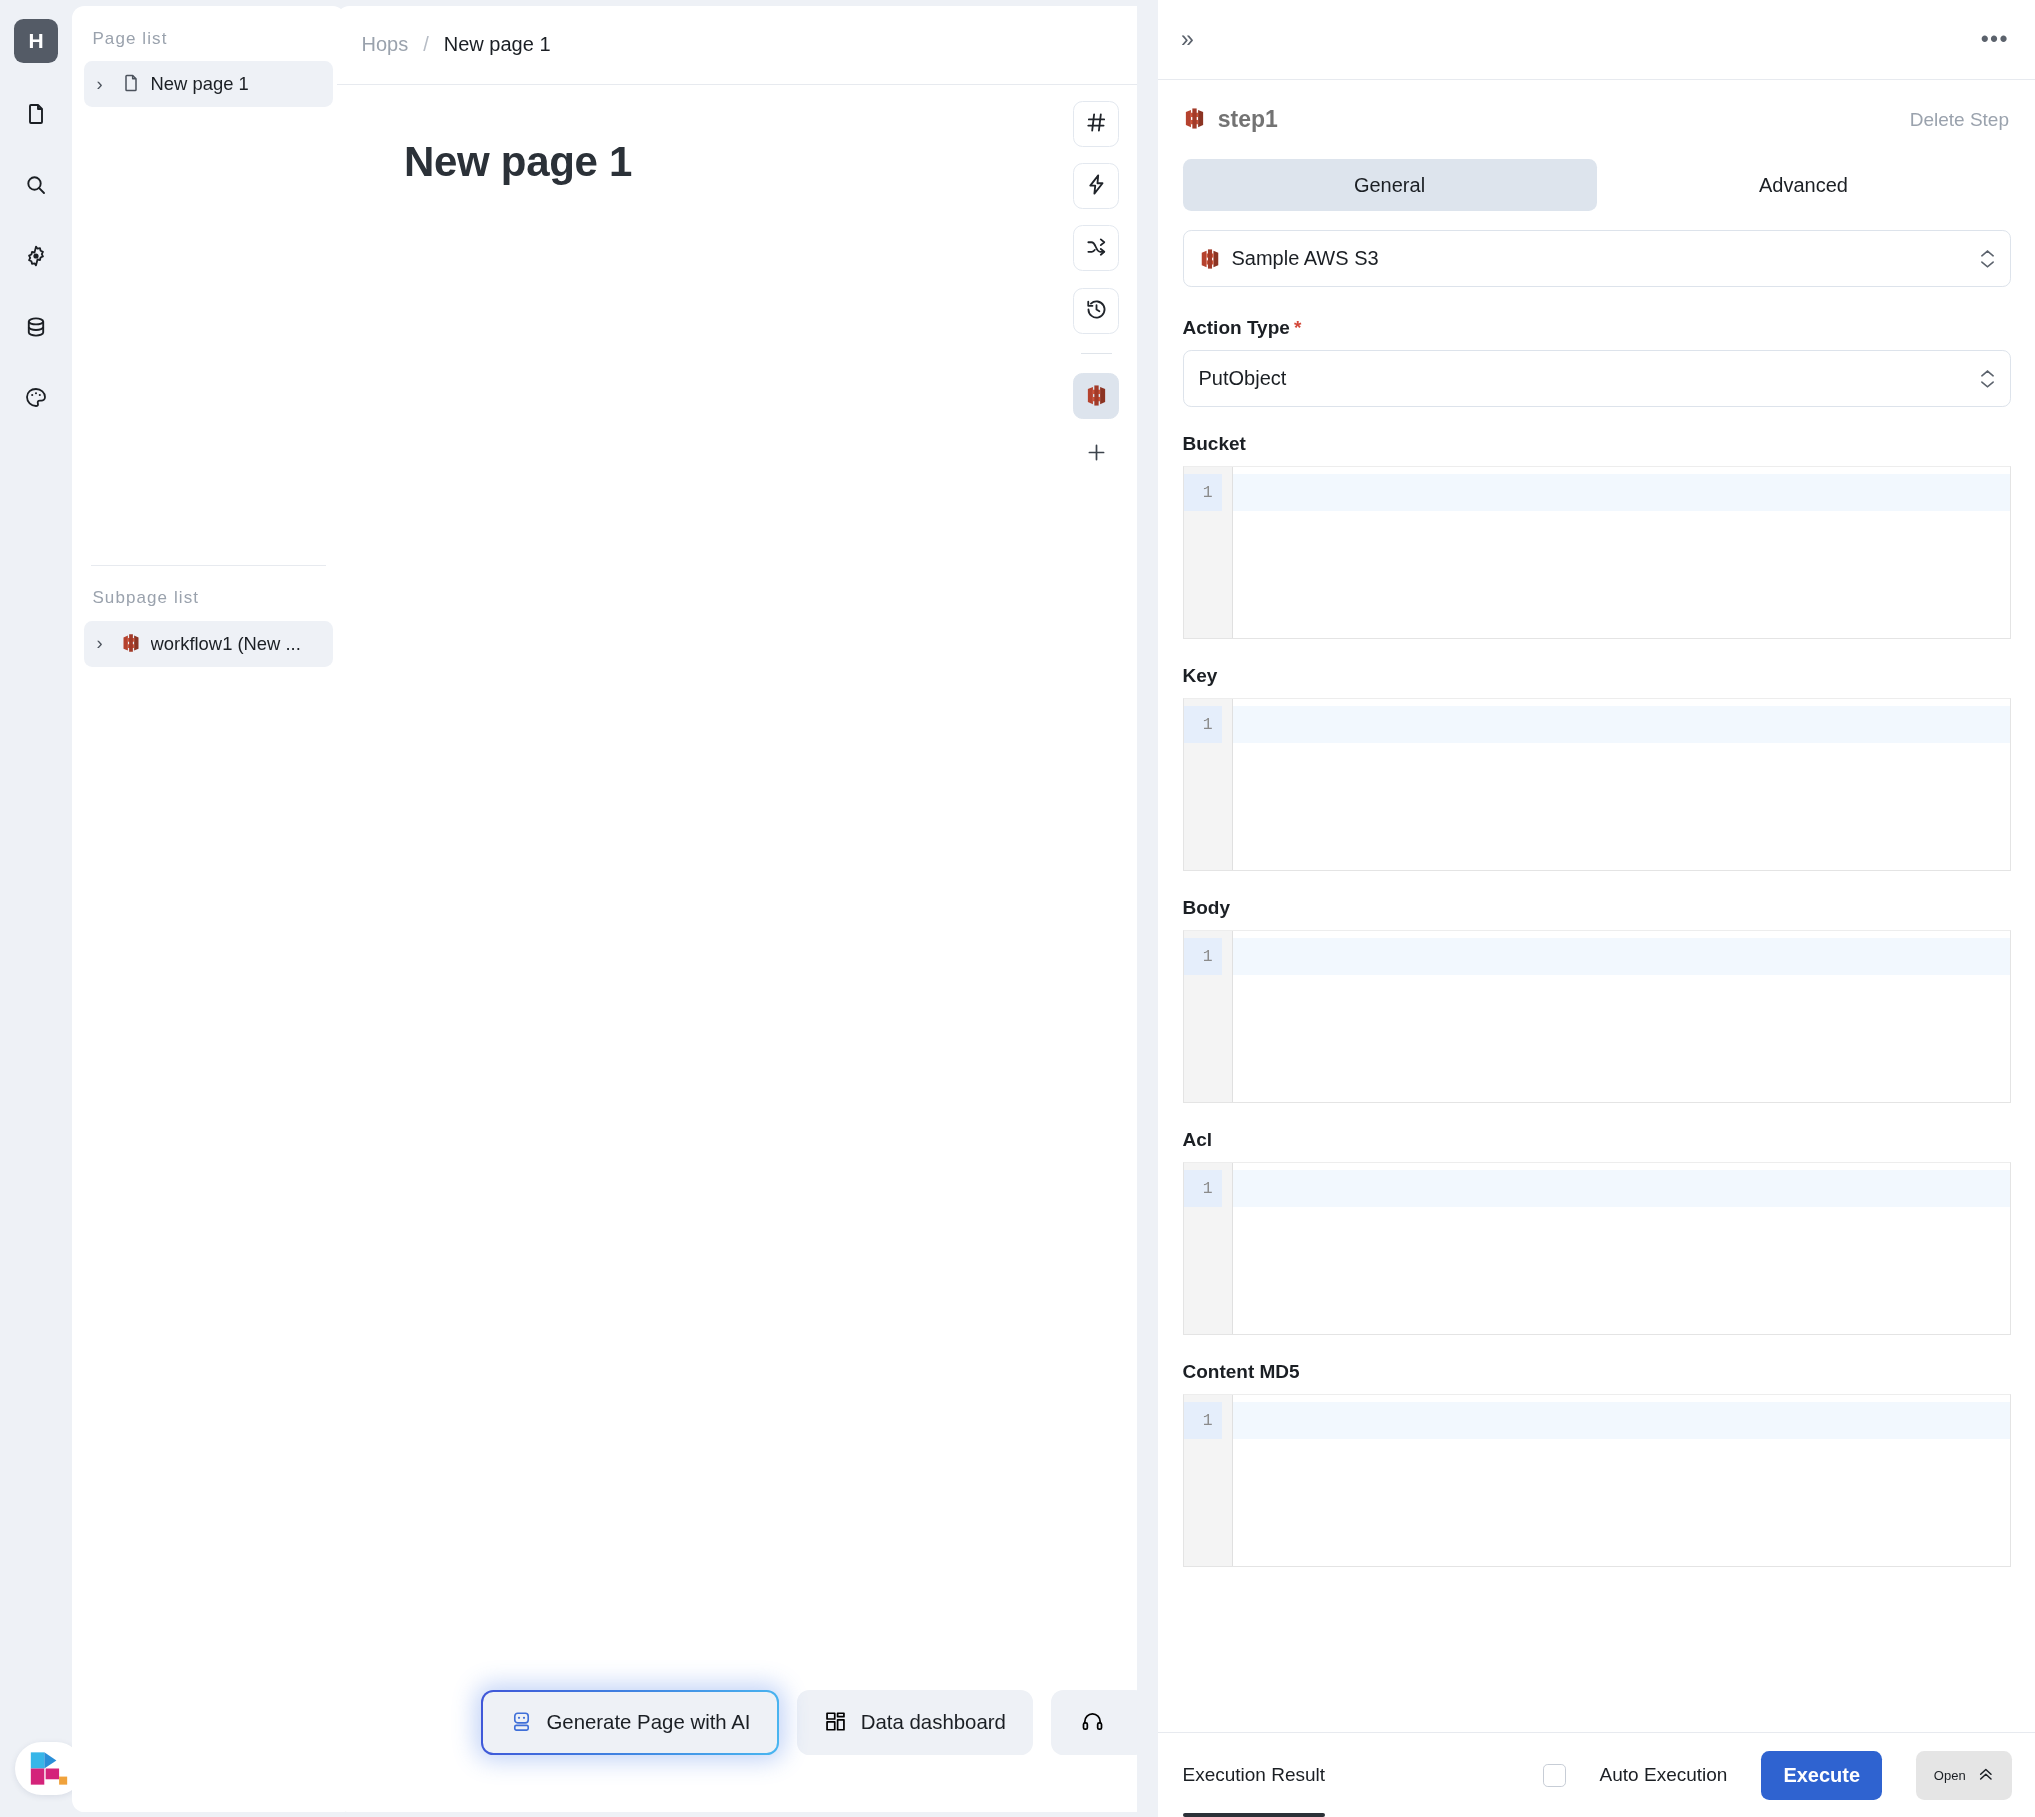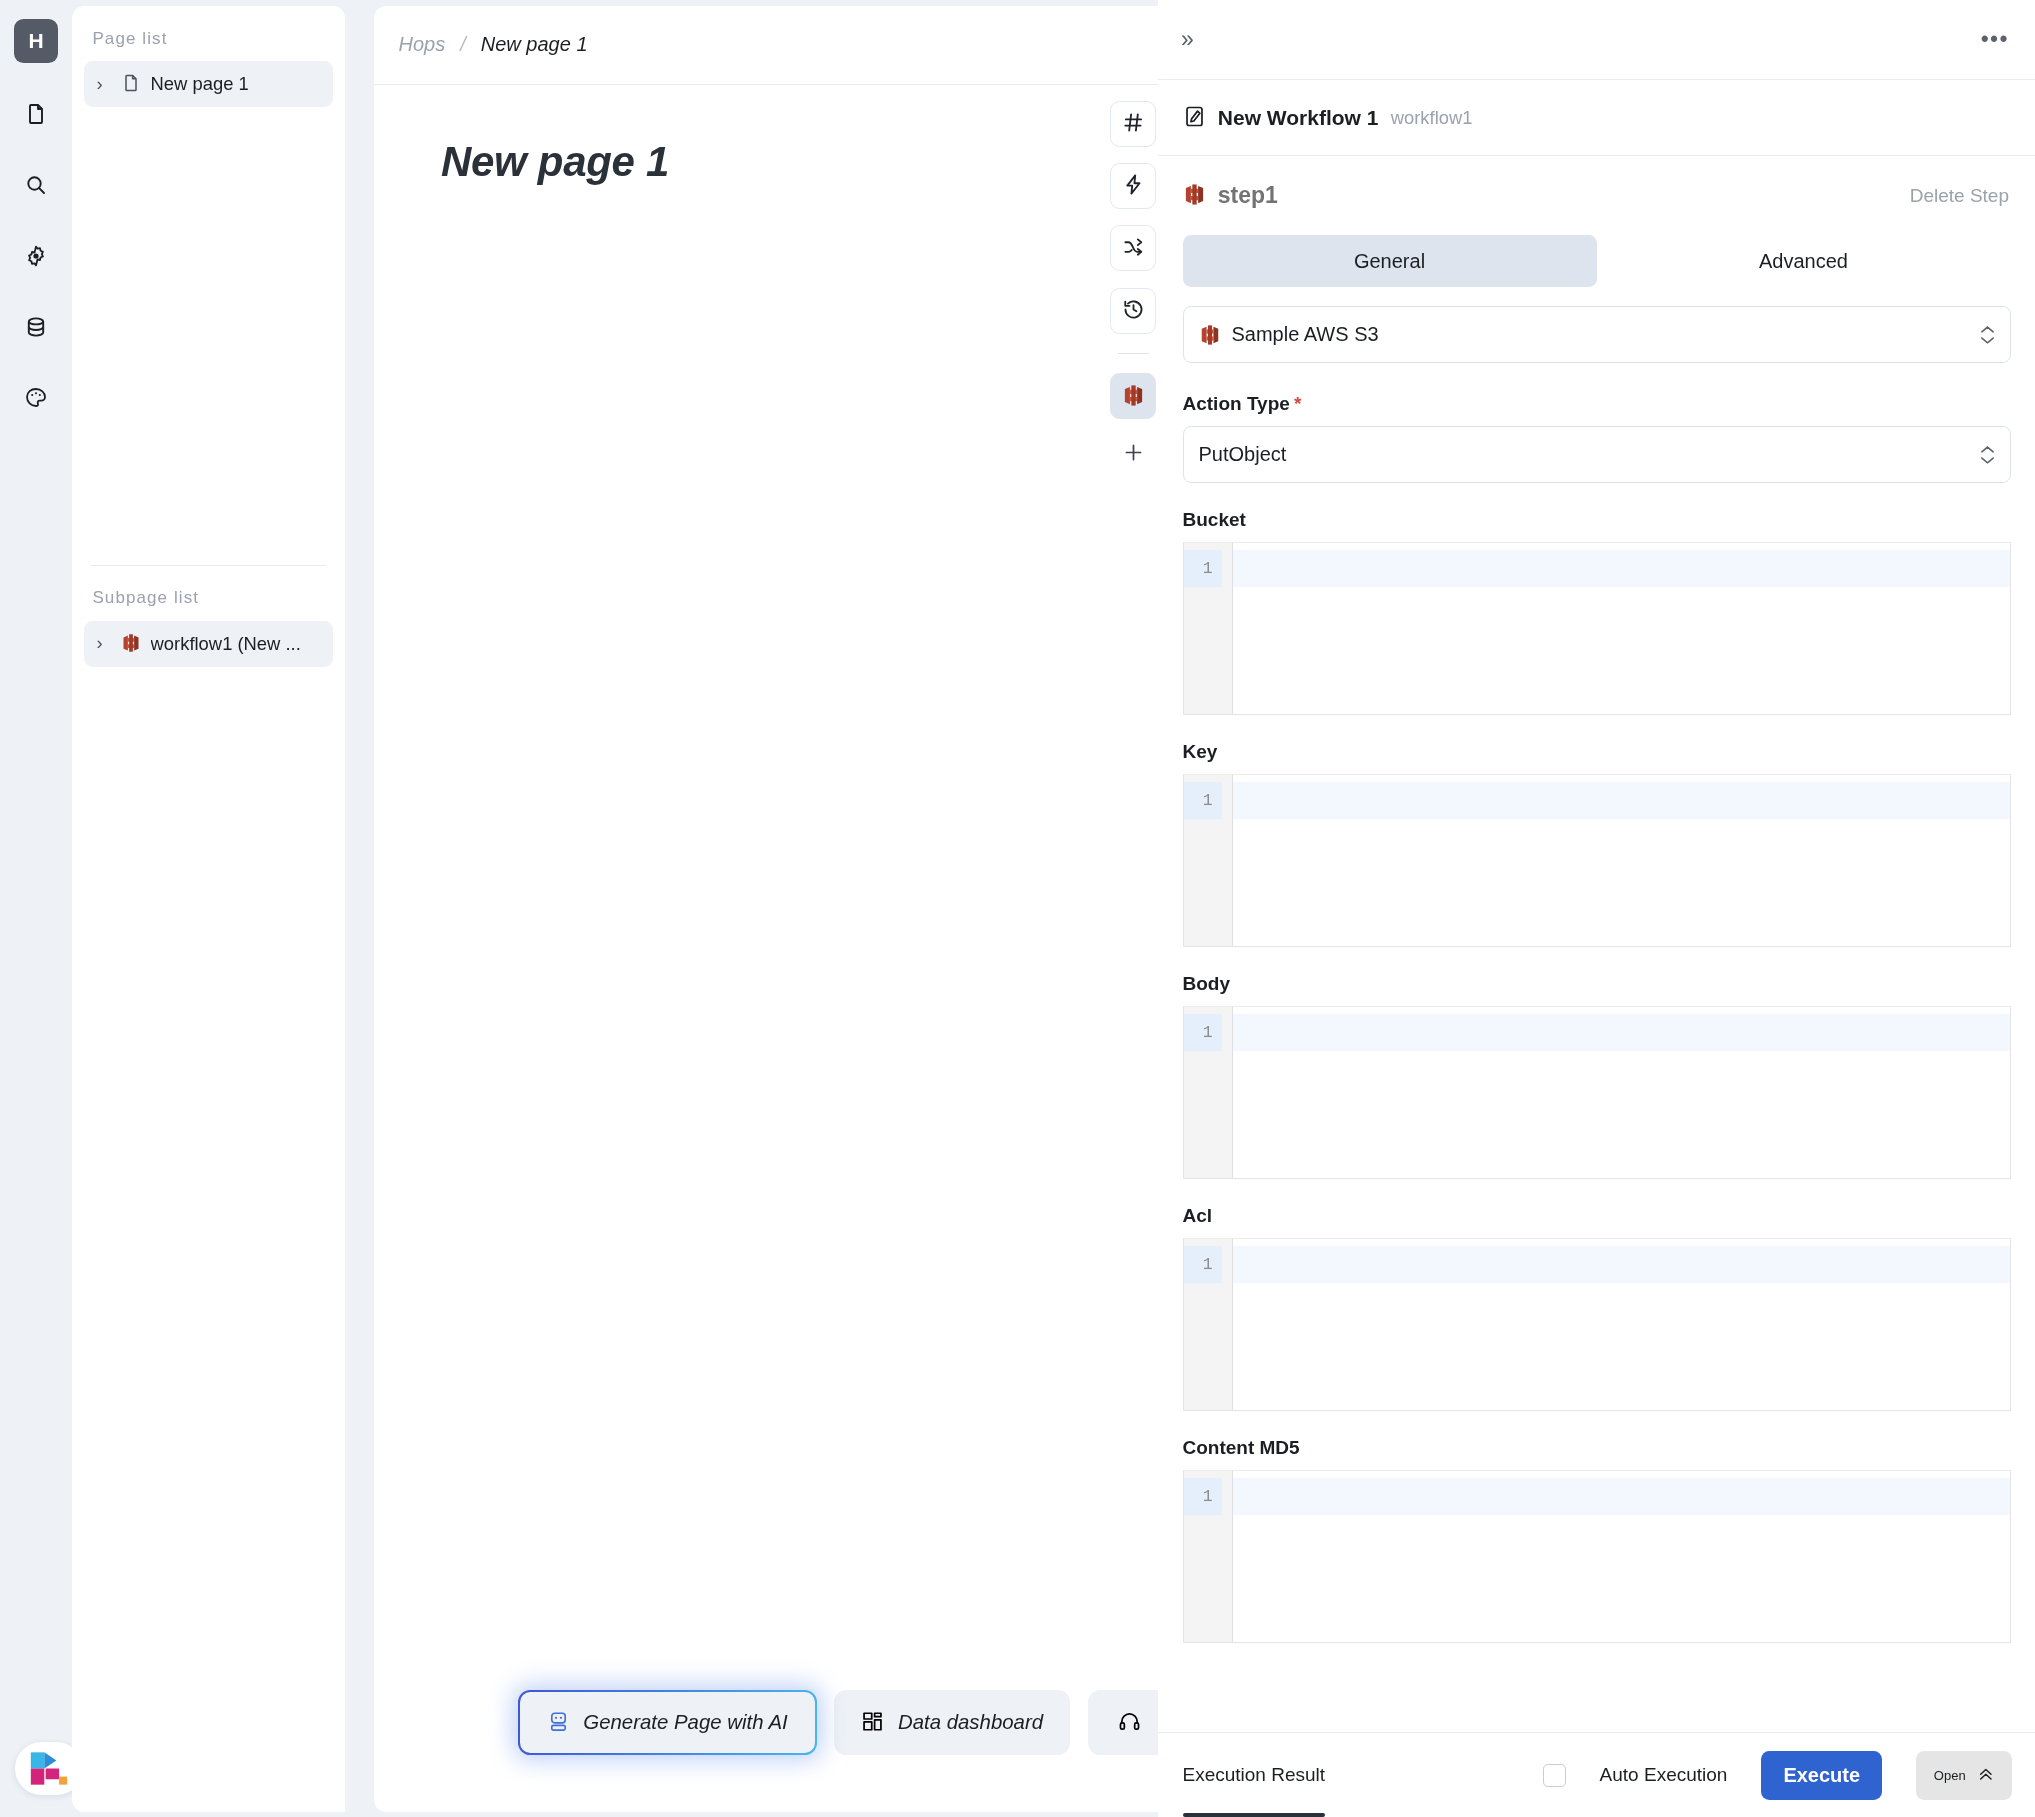--- a/index.html
+++ b/index.html
@@ -61,26 +61,25 @@
   .tree-row .tlabel {
     font-size: 18.4px; color: #1b1f24; font-weight: 500;
     white-space: nowrap; overflow: hidden;
   }
   .tree-row svg { width: 20px; height: 20px; flex: none; }
   #pagelist .spacer { flex: 1; }
   #subdiv { height: 0.7px; background: #e7eaef; margin: 0 19px; }
 
   
   #center {
-    position: absolute; left: 374px; top: 5.5px;
+    position: absolute; left: 337px; top: 5.5px;
     width: 800px; height: 1806px;
     background: #ffffff;
     border-top-left-radius: 12.3px; border-bottom-left-radius: 12.3px;
     overflow: hidden;
-    font-style: italic;
   }
   #crumb {
     height: 79px; border-bottom: 0.7px solid #e7eaef;
     display: flex; align-items: center; padding-left: 24.5px; gap: 15px;
   }
   #crumb .c-root { font-size: 20px; color: #9aa2ad; cursor: pointer; }
   #crumb .c-sep  { font-size: 20px; color: #b6bcc5; }
   #crumb .c-cur  { font-size: 20px; color: #1b1f24; }
   #canvas-title {
     font-size: 42px; font-weight: 700; color: #2b3138;
@@ -450,30 +449,20 @@
   </div>
 </div>
 
 <div id="right">
 
   <div id="rtop">
     <span class="chevs">»</span>
     <span class="dots">•••</span>
   </div>
 
-  <div id="wfrow">
-    <span>
-      <svg viewBox="0 0 24 24" fill="none" stroke="currentColor" stroke-width="1.8" stroke-linejoin="round">
-        <rect x="4.2" y="2.6" width="15.6" height="18.8" rx="2.2"></rect>
-        <path d="M15.2 6.4 9 14.4l-.7 3.1 3-.8 6.3-8z"></path>
-      </svg>
-    </span>
-    <span class="wf-name">New Workflow 1</span>
-    <span class="wf-slug">workflow1</span>
-  </div>
 
   <div id="steprow">
     <span class="left">
       <span>
         <svg viewBox="0 0 32 32" width="23" height="23">
           <polygon points="4,7 11,4 11,28 4,25" fill="#b5422e"></polygon>
           <polygon points="28,7 21,4 21,28 28,25" fill="#8c3423"></polygon>
           <polygon points="11,8 21,8 21,14 11,14" fill="#cf5438"></polygon>
           <polygon points="11,18 21,18 21,24 11,24" fill="#cf5438"></polygon>
           <polygon points="13,2 19,2 19,30 13,30" fill="#a23a28"></polygon>

